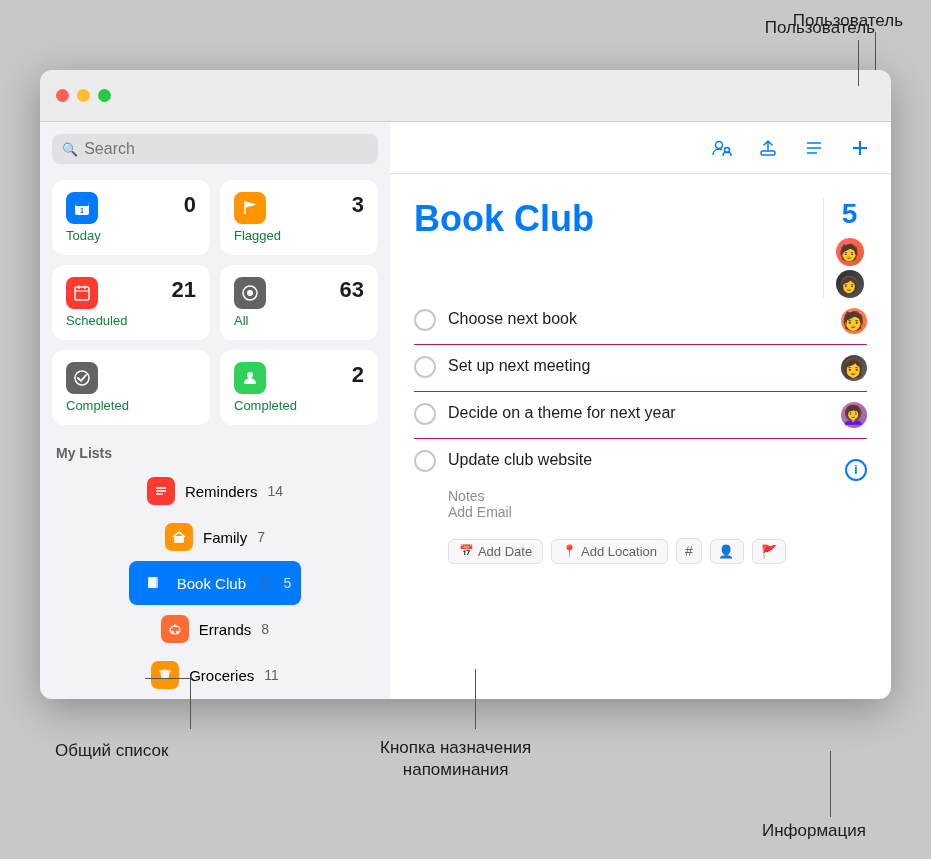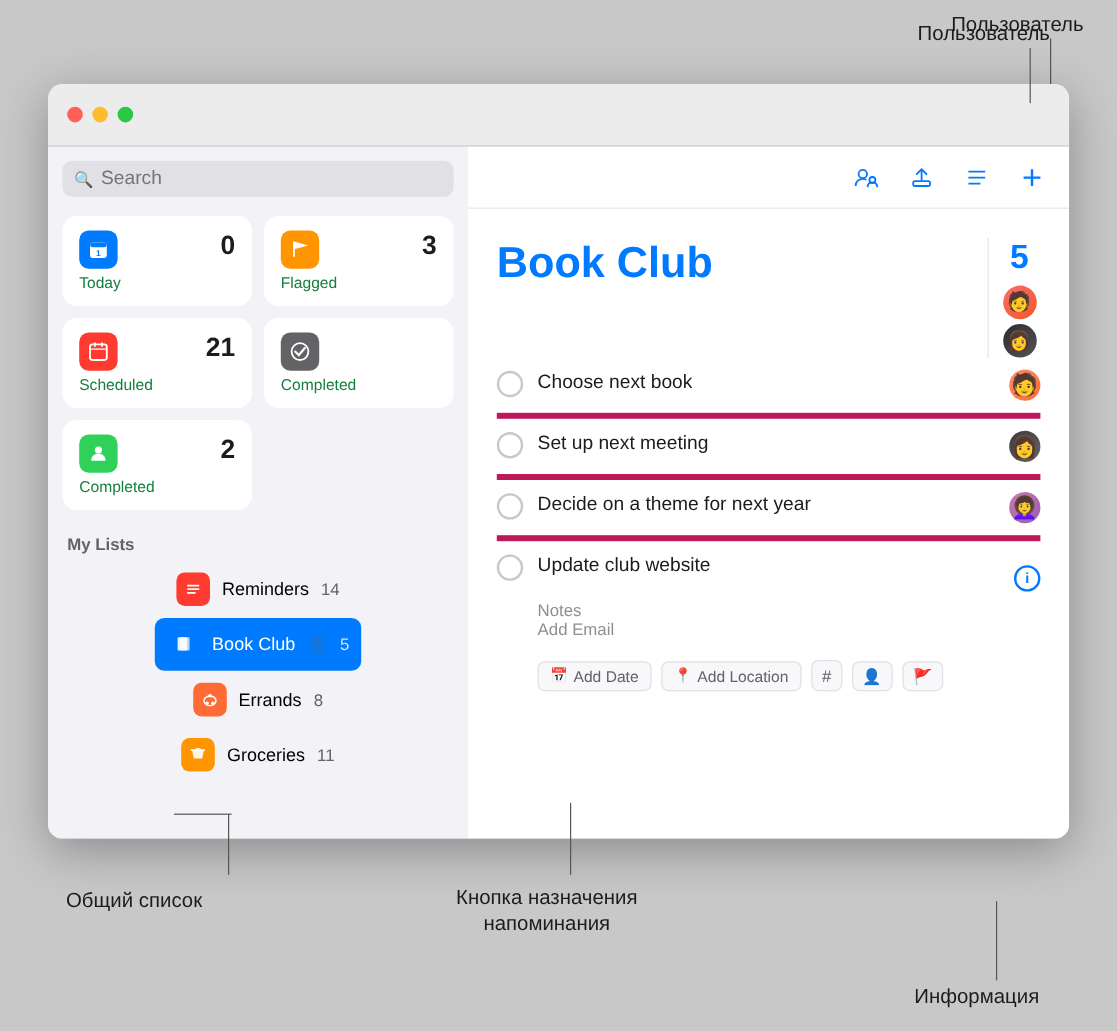--- a/index.html
+++ b/index.html
@@ -251,21 +251,21 @@
 
     .task-list {
       display: flex;
       flex-direction: column;
     }
 
     .task-item {
       display: flex;
       align-items: flex-start;
       padding: 10px 0;
-      border-bottom: 5px solid #be185d;
+      border-bottom: 1px solid #be185d;
       gap: 12px;
       position: relative;
     }
 
     .task-item:last-child { border-bottom: none; }
 
     .task-checkbox {
       width: 22px;
       height: 22px;
       border-radius: 50%;
@@ -469,20 +469,32 @@
                   <line x1="6" y1="1.5" x2="6" y2="5" stroke="white" stroke-width="1.5"></line>
                   <line x1="12" y1="1.5" x2="12" y2="5" stroke="white" stroke-width="1.5"></line>
                   <line x1="2" y1="7" x2="16" y2="7" stroke="white" stroke-width="1"></line>
                 </svg>
               </div>
               <span class="smart-item-count">21</span>
             </div>
             <span class="smart-item-label">Scheduled</span>
           </div>
 
+          <div class="smart-item">
+            <div class="smart-item-header">
+              <div class="smart-item-icon icon-all">
+                <svg width="18" height="18" viewBox="0 0 18 18" fill="none">
+                  <circle cx="9" cy="9" r="7" fill="none" stroke="white" stroke-width="1.5"></circle>
+                  <circle cx="9" cy="9" r="3" fill="white"></circle>
+                </svg>
+              </div>
+              <span class="smart-item-count">63</span>
+            </div>
+            <span class="smart-item-label">All</span>
+          </div>
 
           <div class="smart-item">
             <div class="smart-item-header">
               <div class="smart-item-icon icon-completed">
                 <svg width="18" height="18" viewBox="0 0 18 18" fill="none">
                   <circle cx="9" cy="9" r="7" fill="none" stroke="white" stroke-width="1.5"></circle>
                   <path d="M5 9 L8 12 L13 6" stroke="white" stroke-width="1.8" fill="none" stroke-linecap="round"></path>
                 </svg>
               </div>
               <span class="smart-item-count"></span>
@@ -513,20 +525,30 @@
               <svg width="14" height="14" viewBox="0 0 14 14" fill="none">
                 <line x1="2" y1="4" x2="12" y2="4" stroke="white" stroke-width="1.5"></line>
                 <line x1="2" y1="7" x2="12" y2="7" stroke="white" stroke-width="1.5"></line>
                 <line x1="2" y1="10" x2="9" y2="10" stroke="white" stroke-width="1.5"></line>
               </svg>
             </div>
             <span class="list-item-name">Reminders</span>
             <span class="list-item-count">14</span>
           </div>
 
+          <div class="list-item">
+            <div class="list-item-icon list-family">
+              <svg width="14" height="14" viewBox="0 0 14 14" fill="none">
+                <rect x="2" y="6" width="10" height="7" rx="1" fill="white" fill-opacity="0.9"></rect>
+                <path d="M1 7 L7 2 L13 7" stroke="white" stroke-width="1.5" fill="none"></path>
+              </svg>
+            </div>
+            <span class="list-item-name">Family</span>
+            <span class="list-item-count">7</span>
+          </div>
 
           <div class="list-item active">
             <div class="list-item-icon list-bookclub">
               <svg width="14" height="14" viewBox="0 0 14 14" fill="none">
                 <rect x="2" y="1" width="8" height="11" rx="1" fill="white" fill-opacity="0.9"></rect>
                 <rect x="4" y="1" width="8" height="11" rx="1" fill="white" fill-opacity="0.7"></rect>
               </svg>
             </div>
             <span class="list-item-name">Book Club</span>
             <span class="list-shared-icon">👤</span>

